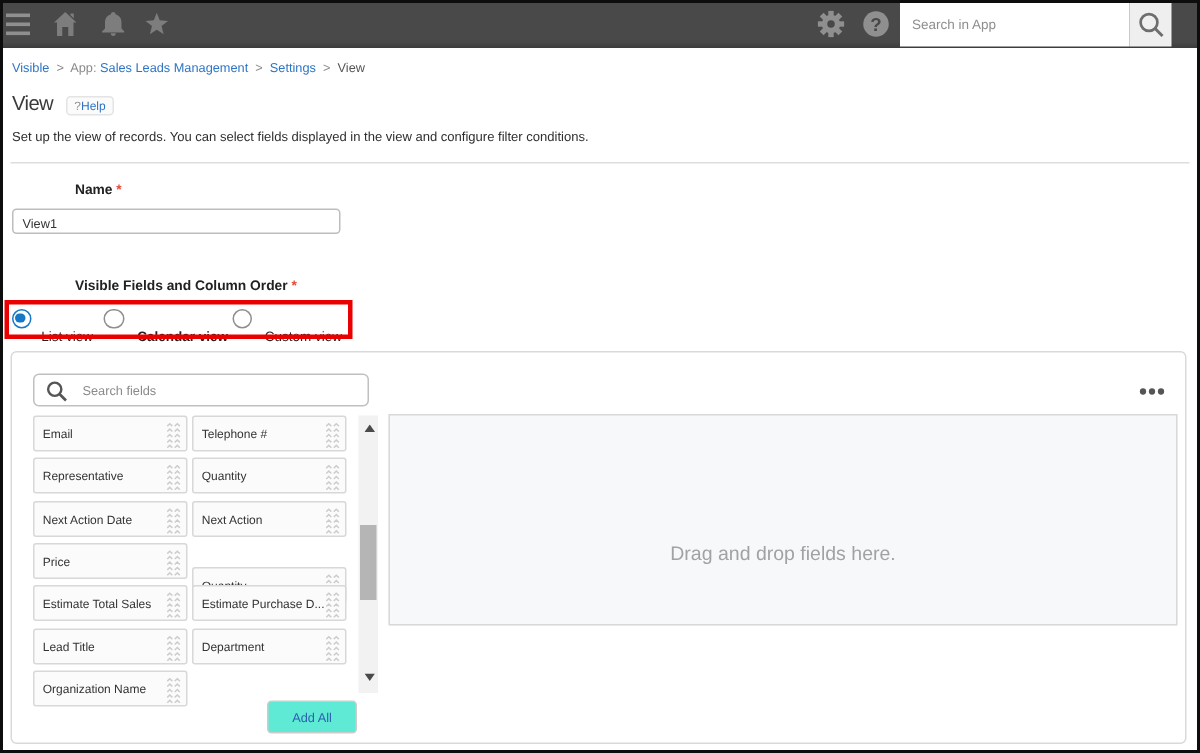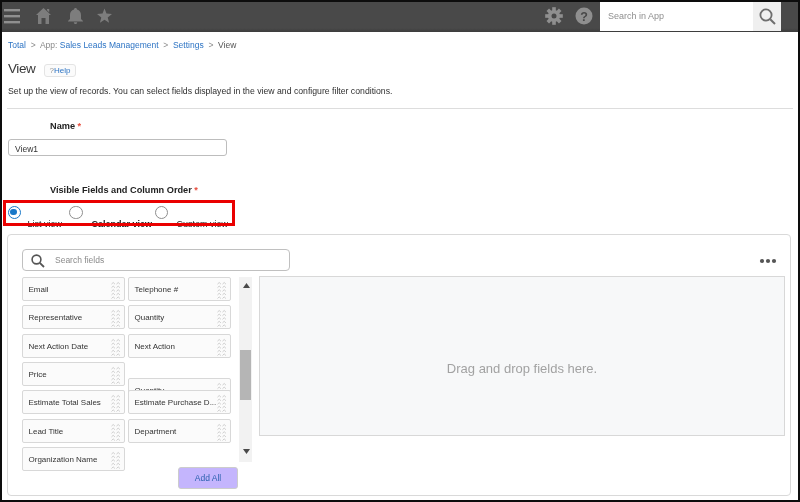--- a/index.html
+++ b/index.html
@@ -30,32 +30,32 @@
   #nameinput span{position:absolute;left:6px;top:4px;font-size:8.5px;color:#333;}
   
   #redbox{position:absolute;left:3px;top:199.5px;width:232px;height:26px;border:3.5px solid #ea0000;box-sizing:border-box;z-index:40;}
   
   .radio{position:absolute;width:13.5px;height:13.5px;border-radius:50%;box-sizing:border-box;background:#fff;border:1.2px solid #8e8e8e;}
   .radio.sel{border:1.6px solid #1878c8;}
   .radio.sel:after{content:"";position:absolute;left:1.9px;top:1.9px;width:6.5px;height:6.5px;border-radius:50%;background:#1878c8;}
   .rlbl{position:absolute;font-size:9px;color:#222;top:207px;margin-top:12px;}
   
   #panel{position:absolute;left:7px;top:234px;width:784px;height:262px;border:1px solid #d9d9d9;border-radius:4px;box-sizing:border-box;background:#fff;}
-  #sfield{position:absolute;left:22px;top:249px;width:268px;height:22px;border:1px solid #c0c0c0;border-radius:4px;box-sizing:border-box;background:#fff;}
+  #sfield{position:absolute;left:22px;top:249px;width:224px;height:22px;border:1px solid #c0c0c0;border-radius:4px;box-sizing:border-box;background:#fff;}
   #sfield span{position:absolute;left:32px;top:5px;font-size:8.5px;color:#8a8a8a;}
   #dots{position:absolute;left:758.5px;top:257.5px;}
   .chip{position:absolute;width:103px;height:24px;border:1px solid #d8d8d8;border-radius:2px;box-sizing:border-box;background:#fbfbfb;}
   .chip span{position:absolute;left:5.5px;top:7px;font-size:8px;color:#333;white-space:nowrap;}
   
   #sbar{position:absolute;left:239px;top:277px;width:13px;height:185px;background:#f2f2f2;}
   #sthumb{position:absolute;left:1px;top:73px;width:11px;height:50px;background:#b5b5b5;}
   
-  #drop{position:absolute;left:259px;top:276px;width:526px;height:160px;border:1px solid #d8d8d8;box-sizing:border-box;background:#f7f8f9;}
+  #drop{position:absolute;left:259px;top:276px;width:526px;height:141px;border:1px solid #d8d8d8;box-sizing:border-box;background:#f7f8f9;}
   #drop span{position:absolute;left:0;top:84px;width:100%;text-align:center;font-size:13px;color:#a2a2a2;}
-  #addall{position:absolute;left:178px;top:467px;width:60px;height:22px;border:1px solid #ccc;border-radius:3px;box-sizing:border-box;background:#c4b5fd;font-size:8.5px;color:#2d62b0;text-align:center;line-height:20px;}
+  #addall{position:absolute;left:178px;top:467px;width:60px;height:22px;border:1px solid #ccc;border-radius:3px;box-sizing:border-box;background:#5eead4;font-size:8.5px;color:#2d62b0;text-align:center;line-height:20px;}
 </style>
 </head>
 <body>
 <div id="page">
 
   <div id="topbar">
     <svg class="abs" style="left:4px;top:8px" width="18" height="17" viewBox="0 0 18 17">
       <rect x="0" y="1" width="16" height="2.4" fill="#8f8f8f"></rect>
       <rect x="0" y="7" width="16" height="2.4" fill="#8f8f8f"></rect>
       <rect x="0" y="13" width="16" height="2.4" fill="#8f8f8f"></rect>
@@ -96,21 +96,21 @@
         <span>Search in App</span>
       </div>
     <div id="searchbtn">
       <svg class="abs" style="left:6px;top:6px" width="17" height="17" viewBox="0 0 17 17">
         <circle cx="7" cy="7" r="5.6" fill="none" stroke="#6e6e6e" stroke-width="1.8"></circle>
         <line x1="11.2" y1="11.2" x2="16" y2="16" stroke="#6e6e6e" stroke-width="2"></line>
       </svg>
     </div>
   </div>
 
-  <div id="crumb"><a>Total</a> &nbsp;&gt;&nbsp; App: <a>Sales Leads Management</a> &nbsp;&gt;&nbsp; <a>Settings</a> &nbsp;&gt;&nbsp; <span class="cur">View</span></div>
+  <div id="crumb"><a>Visible</a> &nbsp;&gt;&nbsp; App: <a>Sales Leads Management</a> &nbsp;&gt;&nbsp; <a>Settings</a> &nbsp;&gt;&nbsp; <span class="cur">View</span></div>
 
   <div id="h1">View</div>
   <div id="help"><span class="q">?</span><span class="h">Help</span></div>
   <div id="desc">Set up the view of records. You can select fields displayed in the view and configure filter conditions.</div>
   <div id="sep"></div>
 
   <div class="lbl" style="left:8px;top:120.5px;">Name <span class="req">*</span></div>
   <div id="nameinput">
       <span>View1</span>
     </div>

